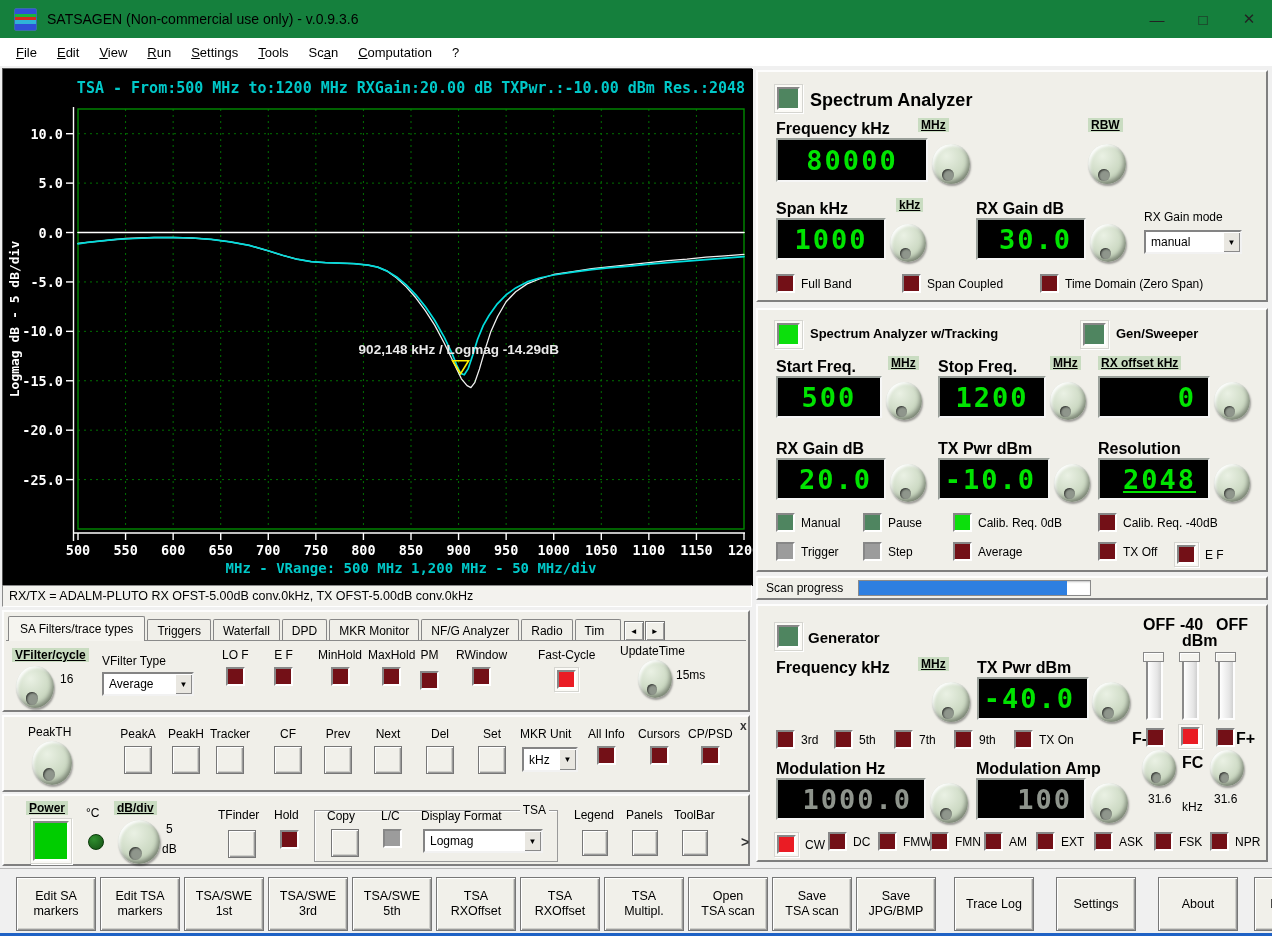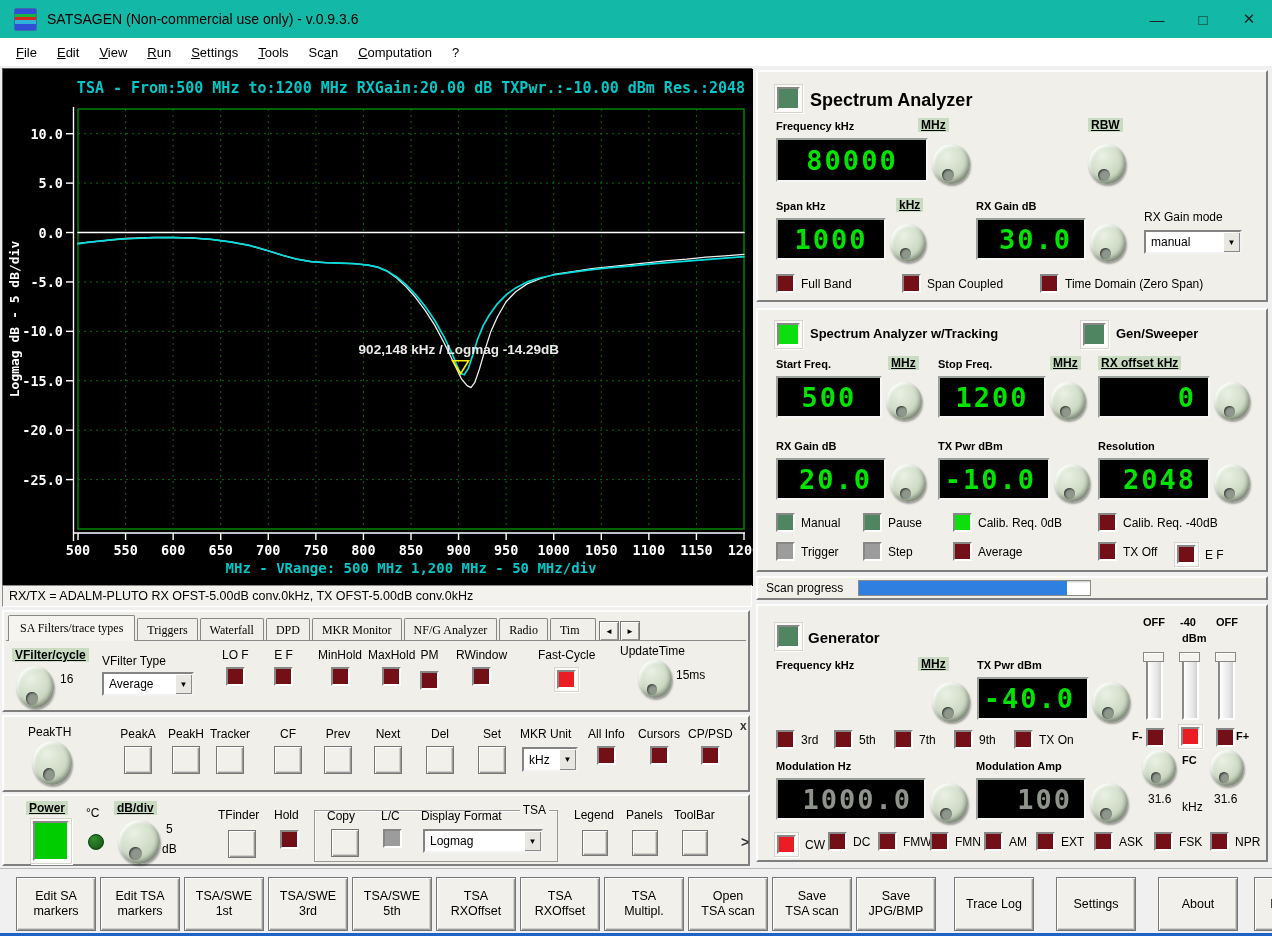--- a/index.html
+++ b/index.html
@@ -1,29 +1,29 @@
 <!DOCTYPE html>
 <html><head>
 <meta charset="utf-8">
 <style>
   html,body{margin:0;padding:0;}
   body{width:1272px;height:936px;background:#f0f0f0;font-family:"Liberation Sans",sans-serif;font-size:12px;color:#000;overflow:hidden;position:relative;}
   
-  .titlebar{position:absolute;left:0;top:0;width:1272px;height:38px;background:#14b8a6;display:flex;align-items:center;border-bottom:1px solid #ececec;}
+  .titlebar{position:absolute;left:0;top:0;width:1272px;height:38px;background:#15803d;display:flex;align-items:center;border-bottom:1px solid #ececec;}
   .app-icon{width:21px;height:21px;margin-left:14px;border:1px solid #3a6ea5;border-radius:2px;
     background:linear-gradient(180deg,#2f4fd8 0 22%,#19b43c 22% 38%,#d42a1e 38% 54%,#2fb3d8 54% 70%,#2f4fd8 70% 100%);}
   .title-text{margin-left:10px;font-size:14px;}
   .win-controls{margin-left:auto;display:flex;height:38px;}
   .wc{width:46px;height:38px;display:flex;align-items:center;justify-content:center;font-size:15px;color:#222;}
   .menubar{position:absolute;left:0;top:38px;width:1272px;height:28px;background:#ffffff;display:flex;align-items:center;padding-left:6px;font-size:13px;}
   .mi{padding:4px 10px;}
   
   .panelbox{position:absolute;background:#f0efe9;border:2px solid;border-color:#fdfdfd #7f7f7f #7f7f7f #fdfdfd;box-sizing:border-box;}
   .label{position:absolute;font-size:12px;white-space:nowrap;}
-  .blabel{position:absolute;font-size:11px;font-weight:bold;white-space:nowrap;}
+  .blabel{position:absolute;font-size:16px;font-weight:bold;white-space:nowrap;}
   .glabel{position:absolute;background:#c9dcc1;font-weight:bold;text-decoration:underline;padding:0 3px;font-size:12px;white-space:nowrap;}
   .lcd{position:absolute;background:#000;border:2px solid;border-color:#9aa09a #f6f6f6 #f6f6f6 #9aa09a;color:#00e400;
        font-family:"DejaVu Sans Mono",monospace;font-weight:bold;display:flex;align-items:center;justify-content:flex-end;
        padding-right:12px;font-size:27px;letter-spacing:2px;box-sizing:border-box;}
   .lcd.center{justify-content:center;padding-right:0;}
   .lcd.dim{color:#8e948c;}
   .knob{position:absolute;border-radius:50%;
        background:radial-gradient(circle at 38% 30%,#eaf1e4,#ccd9c3 55%,#aebfa4);
        box-shadow:inset -2px -3px 4px rgba(0,0,0,.35),inset 2px 2px 3px rgba(255,255,255,.95),1px 2px 2px rgba(0,0,0,.35);}
   .knob i{position:absolute;left:27%;bottom:8%;width:30%;height:30%;border-radius:50%;background:#8f968c;box-shadow:inset 1px 1px 2px rgba(0,0,0,.65);}
@@ -39,21 +39,21 @@
   .sqbtn{position:absolute;width:26px;height:26px;background:#f1f0ea;border:1px solid #777;
         box-shadow:inset 1px 1px 0 #fff,inset -1px -1px 0 #9a9a9a,inset -2px -2px 0 #cfcfca;}
   .cbrow{position:absolute;display:flex;align-items:center;gap:6px;white-space:nowrap;}
   .cbcol{position:absolute;display:flex;flex-direction:column;align-items:center;gap:5px;}
   .cbcol .t{font-size:12px;white-space:nowrap;}
   
   #plot-panel{position:absolute;left:2px;top:68px;width:750px;height:517px;background:#000;border:1px solid #555;box-sizing:border-box;}
   .statusbar{position:absolute;left:2px;top:585px;width:750px;height:22px;background:#f3f2ee;border:1px solid;border-color:#8a8a8a #fff #fff #8a8a8a;
        box-sizing:border-box;display:flex;align-items:center;padding-left:6px;font-size:12.5px;}
   
-  .tabstrip{position:absolute;left:4px;top:2px;display:flex;align-items:flex-end;height:27px;font-family:Liberation Serif, serif;}
+  .tabstrip{position:absolute;left:4px;top:2px;display:flex;align-items:flex-end;height:27px;}
   .tab{border:1px solid #878787;border-bottom:none;background:#f0efe9;padding:4px 9px 3px;margin-right:2px;border-radius:2px 2px 0 0;font-size:12px;white-space:nowrap;}
   .tab.active{background:#f5f4ef;padding:5px 11px 5px;position:relative;z-index:3;font-size:12px;}
   .tab.trunc{width:26px;overflow:hidden;}
   .tabline{position:absolute;left:2px;top:28px;width:740px;border-top:1px solid #8a8a8a;}
   .tarrow{width:18px;height:18px;background:#f1f0ea;border:1px solid #777;box-shadow:inset 1px 1px 0 #fff,inset -1px -1px 0 #999;
        display:flex;align-items:center;justify-content:center;font-size:8px;margin-left:1px;}
   
   .ptrack{position:absolute;background:#fff;border:1px solid #8a8a8a;box-shadow:inset 1px 1px 2px #c4c4c4;}
   .pfill{height:100%;background:#2e7fe0;}
   .vsl{position:absolute;width:13px;height:62px;background:linear-gradient(90deg,#ffffff,#e6e6e6 70%,#d0d0d0);
@@ -417,21 +417,21 @@
   <div class="blabel" style="left:180px;top:130px;">TX Pwr dBm</div>
   <div class="blabel" style="left:340px;top:130px;">Resolution</div>
   <div class="lcd" style="left:18px;top:148px;width:110px;height:42px;">20.0</div>
   <div class="knob" style="left:132px;top:154px;width:36px;height:38px;">
       <i></i>
     </div>
   <div class="lcd" style="left:180px;top:148px;width:112px;height:42px;">-10.0</div>
   <div class="knob" style="left:296px;top:154px;width:36px;height:38px;">
       <i></i>
     </div>
-  <div class="lcd" style="left:340px;top:148px;width:112px;height:42px;">2048</div>
+  <div class="lcd" style="left:340px;top:148px;width:112px;height:42px;text-decoration:underline;">2048</div>
   <div class="knob" style="left:456px;top:154px;width:36px;height:38px;">
       <i></i>
     </div>
   <div id="tsa-checks1"></div>
   <div id="tsa-checks2"></div>
 <div class="cbrow" style="left: 18px; top: 203px;">
       <div class="cb dgreen"></div>
       <span>Manual</span>
     </div>
     <div class="cbrow" style="left: 105px; top: 203px;">

